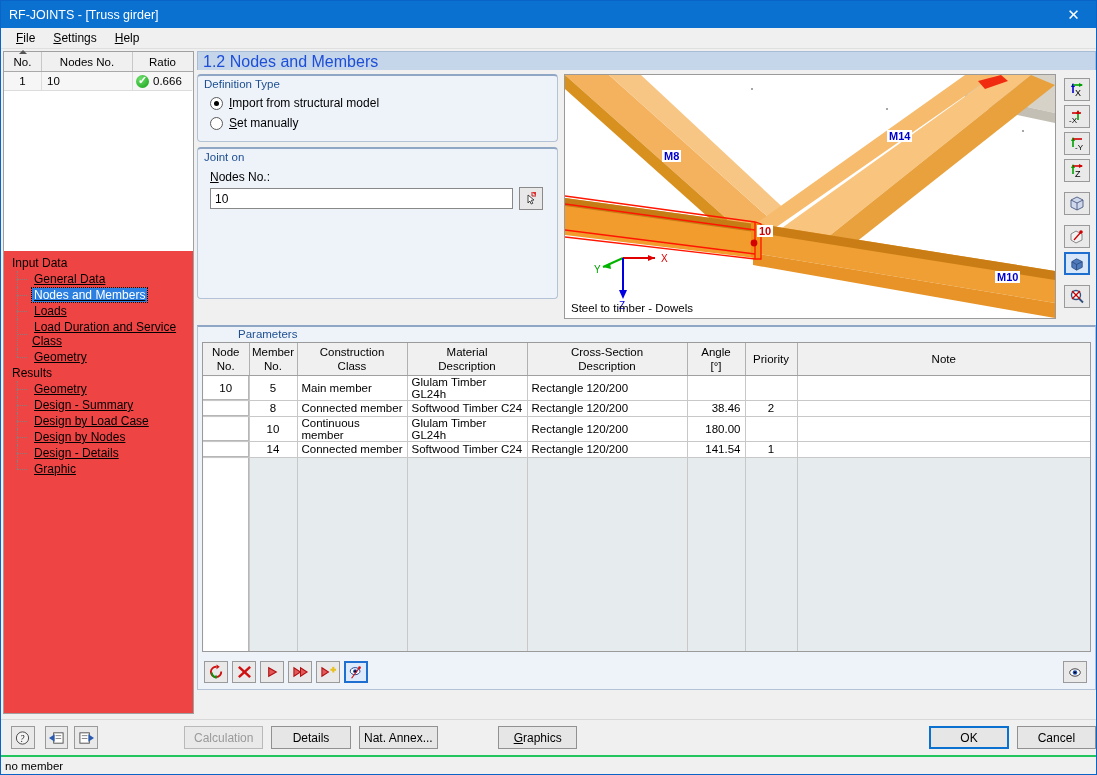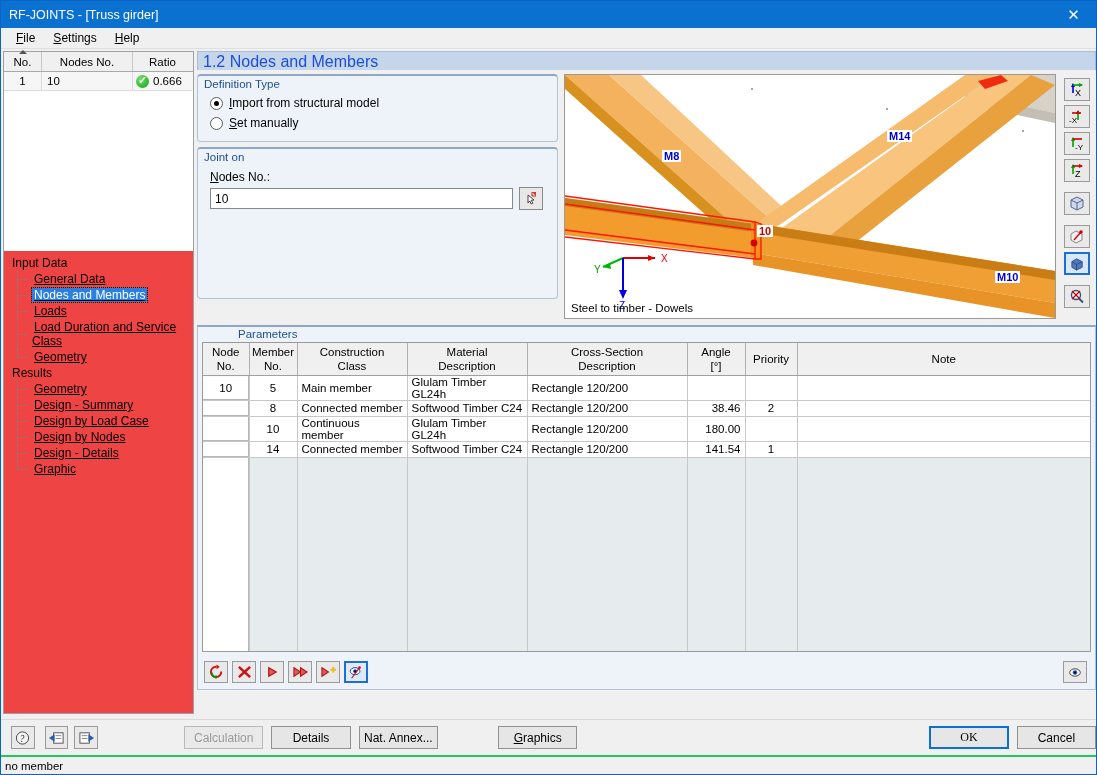--- a/index.html
+++ b/index.html
@@ -688,18 +688,18 @@
         <line x1="4" y1="9" x2="10" y2="9" stroke="#808080"></line>
         <polygon points="17,8.5 11,4.5 11,12.5" fill="#2a5ab0"></polygon>
       </svg>
     </div>
 
     <div class="btn disabled" style="width:84px; margin-left:86px;">Calculation</div>
     <div class="btn" style="width:84px; margin-left:8px;">Details</div>
     <div class="btn" style="width:84px; margin-left:8px;">Nat. Annex...</div>
     <div class="btn" style="width:84px; margin-left:60px;"><u>G</u>raphics</div>
 
-    <div class="btn default" style="width:84px; margin-left:352px;font-family:Liberation Serif, serif;">OK</div>
+    <div class="btn default" style="width:84px; margin-left:352px;">OK</div>
     <div class="btn" style="width:84px; margin-left:8px;">Cancel</div>
   </div>
 
   <div class="statusbar">no member</div>
 </div>
 
 </body></html>

